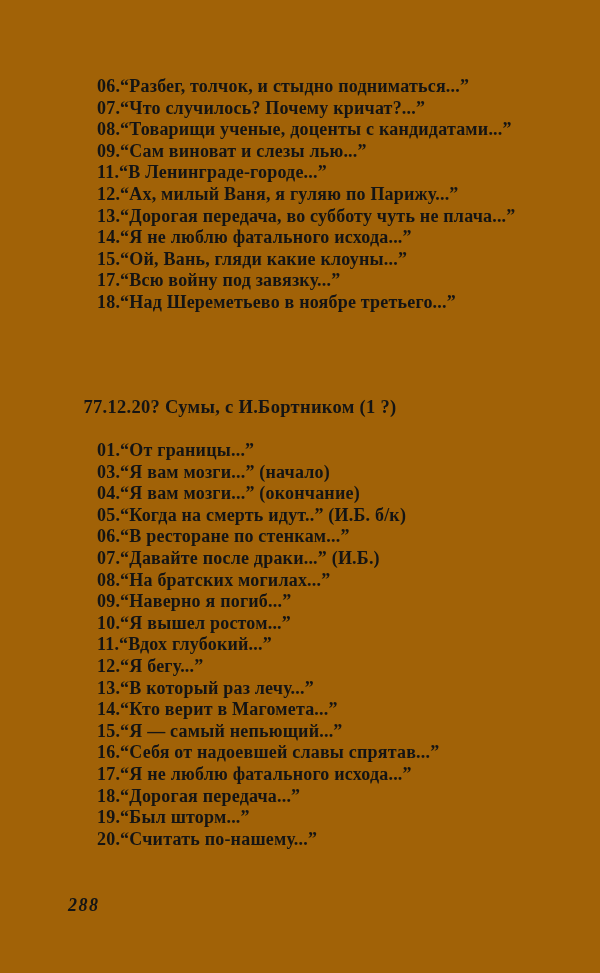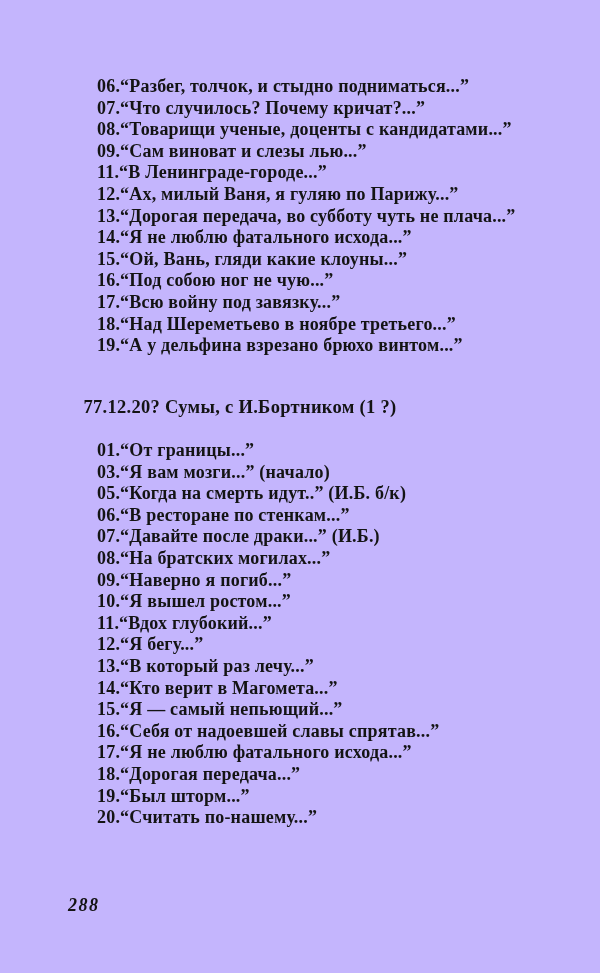--- a/index.html
+++ b/index.html
@@ -4,21 +4,21 @@
 <style>
   html, body {
     margin: 0;
     padding: 0;
     background: #ffffff;
   }
   .page {
     position: relative;
     width: 600px;
     height: 973px;
-    background: #c4b5fd;
+    background: #a16207;
     font-family: "Liberation Serif", "DejaVu Serif", serif;
     font-weight: 700;
     color: #141414;
     overflow: hidden;
   }
   .setlist {
     position: absolute;
     left: 97px;
   }
   .setlist-top { top: 76px; }
@@ -60,31 +60,30 @@
   <div class="setlist setlist-top" id="list-top">
       <div class="line"><span class="num">06.</span><span class="title">“Разбег, толчок, и стыдно подниматься...”</span></div>
       <div class="line"><span class="num">07.</span><span class="title">“Что случилось? Почему кричат?...”</span></div>
       <div class="line"><span class="num">08.</span><span class="title">“Товарищи ученые, доценты с кандидатами...”</span></div>
       <div class="line"><span class="num">09.</span><span class="title">“Сам виноват и слезы лью...”</span></div>
       <div class="line"><span class="num">11.</span><span class="title">“В Ленинграде-городе...”</span></div>
       <div class="line"><span class="num">12.</span><span class="title">“Ах, милый Ваня, я гуляю по Парижу...”</span></div>
       <div class="line"><span class="num">13.</span><span class="title">“Дорогая передача, во субботу чуть не плача...”</span></div>
       <div class="line"><span class="num">14.</span><span class="title">“Я не люблю фатального исхода...”</span></div>
       <div class="line"><span class="num">15.</span><span class="title">“Ой, Вань, гляди какие клоуны...”</span></div>
-      <div class="line"><span class="num">16.</span><span class="title">“Под собою ног не чую...”</span></div>
       <div class="line"><span class="num">17.</span><span class="title">“Всю войну под завязку...”</span></div>
       <div class="line"><span class="num">18.</span><span class="title">“Над Шереметьево в ноябре третьего...”</span></div>
-      <div class="line"><span class="num">19.</span><span class="title">“А у дельфина взрезано брюхо винтом...”</span></div>
     </div>
 
   <h2 class="heading">77.12.20? Сумы, с И.Бортником (1 ?)</h2>
 
   <div class="setlist setlist-bottom" id="list-bottom">
       <div class="line"><span class="num">01.</span><span class="title">“От границы...”</span></div>
       <div class="line"><span class="num">03.</span><span class="title">“Я вам мозги...” (начало)</span></div>
+      <div class="line"><span class="num">04.</span><span class="title">“Я вам мозги...” (окончание)</span></div>
       <div class="line"><span class="num">05.</span><span class="title">“Когда на смерть идут..” (И.Б. б/к)</span></div>
       <div class="line"><span class="num">06.</span><span class="title">“В ресторане по стенкам...”</span></div>
       <div class="line"><span class="num">07.</span><span class="title">“Давайте после драки...” (И.Б.)</span></div>
       <div class="line"><span class="num">08.</span><span class="title">“На братских могилах...”</span></div>
       <div class="line"><span class="num">09.</span><span class="title">“Наверно я погиб...”</span></div>
       <div class="line"><span class="num">10.</span><span class="title">“Я вышел ростом...”</span></div>
       <div class="line"><span class="num">11.</span><span class="title">“Вдох глубокий...”</span></div>
       <div class="line"><span class="num">12.</span><span class="title">“Я бегу...”</span></div>
       <div class="line"><span class="num">13.</span><span class="title">“В который раз лечу...”</span></div>
       <div class="line"><span class="num">14.</span><span class="title">“Кто верит в Магомета...”</span></div>

